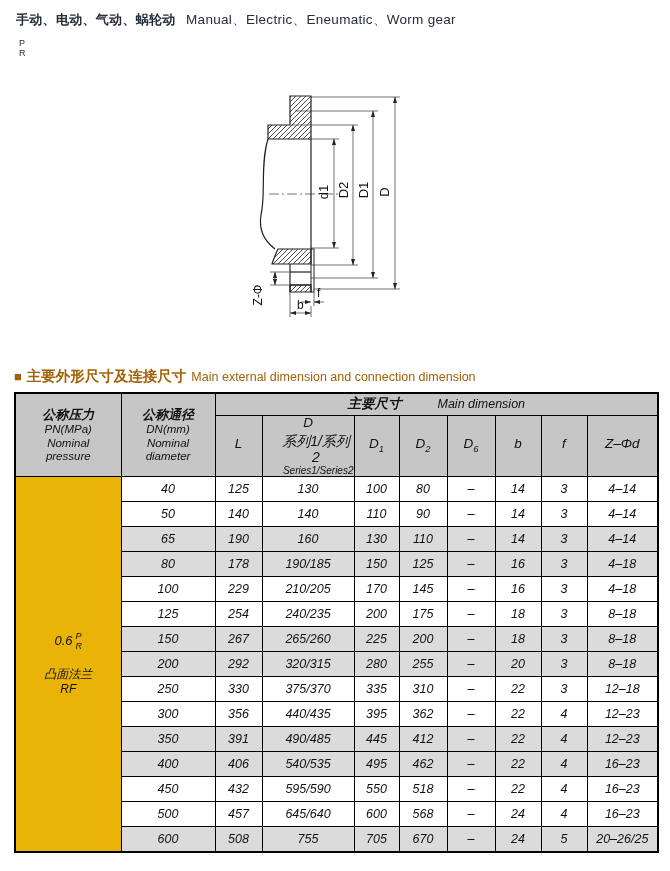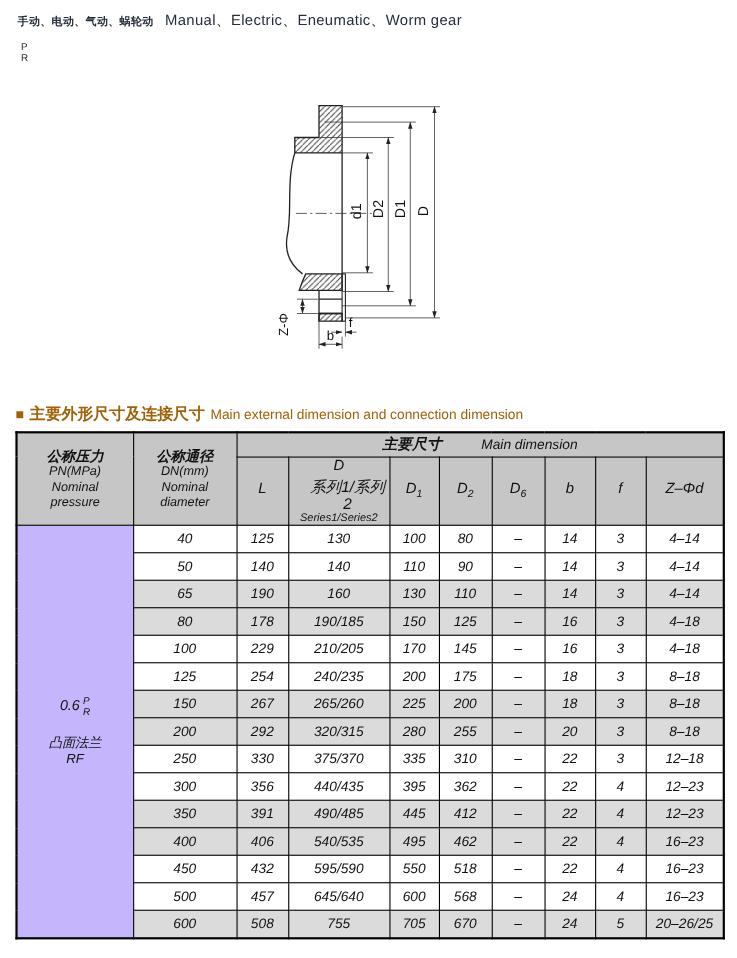--- a/index.html
+++ b/index.html
@@ -6,21 +6,21 @@
   html,body { background:#fff; }
   body { font-family:"Liberation Sans", sans-serif; color:#111; }
   .page {
     position:relative; width:670px; height:871px; background:#fff;
     overflow:hidden;
   }
 
   
   .doc-header { position:absolute; top:10px; left:16px; color:var(--title-text,#252c3a); }
   .doc-line1 { font-size:15px; letter-spacing:.3px; }
-  .doc-line1 .zh { font-weight:bold; font-size:10px; }
+  .doc-line1 .zh { font-weight:bold; font-size:13px; }
   .doc-line1 .en { font-weight:normal; font-size:13.5px; margin-left:6px; }
   .doc-line2 { font-size:13.5px; margin-top:9px; }
   .pr-stack {
     display:inline-flex; flex-direction:column; vertical-align:middle;
     font-size:9px; line-height:1.15; margin-left:3px; text-align:left;
   }
 
   
   .diagram { position:absolute; top:82px; left:225px; width:200px; height:270px; }
   .diagram svg { width:100%; height:100%; }
@@ -55,26 +55,26 @@
   .dim-table .hd-span { height:22px; font-size:13px; }
   .hd-span .zh { font-weight:bold; font-size:13.5px; }
   .hd-span .en { font-size:12.5px; margin-left:0;padding-left:36px; }
   .dim-table .hd-sub th { height:46px; }
   .rowspan-hd { font-size:11.5px; line-height:1.18; }
   .rowspan-hd .zh { font-weight:bold; font-size:13px; display:block; margin-bottom:1px; }
   .pre { white-space:pre-line; }
   .col-label { font-size:13.5px; display:block; line-height:1.1; }
   .col-label sub { font-size:9.5px; }
   .col-note-zh { display:block; font-size:14px; line-height:1.15;margin-left:16px; }
-  .col-note-en { display:block; font-size:10px; line-height:1.15; }
+  .col-note-en { display:block; font-size:10px; line-height:1.15;text-align:right; }
 
   .dim-table tbody td { height:25px; font-size:12.5px; background:#fff; }
   .dim-table tbody tr.shaded td { background:var(--shaded-bg,#dbdbdb); }
   .dim-table tbody th.pressure-cell {
-    background:#c4b5fd; font-size:13px; vertical-align:middle; line-height:1.25;
+    background:#eab308; font-size:13px; vertical-align:middle; line-height:1.25;
   }
   .pc-top { margin-bottom:16px; }
   .pc-top .pr-stack { font-size:9px; }
   .pc-flange span { display:block; font-size:12px; }
 </style>
 </head>
 <body>
 
 <div class="page">
 

